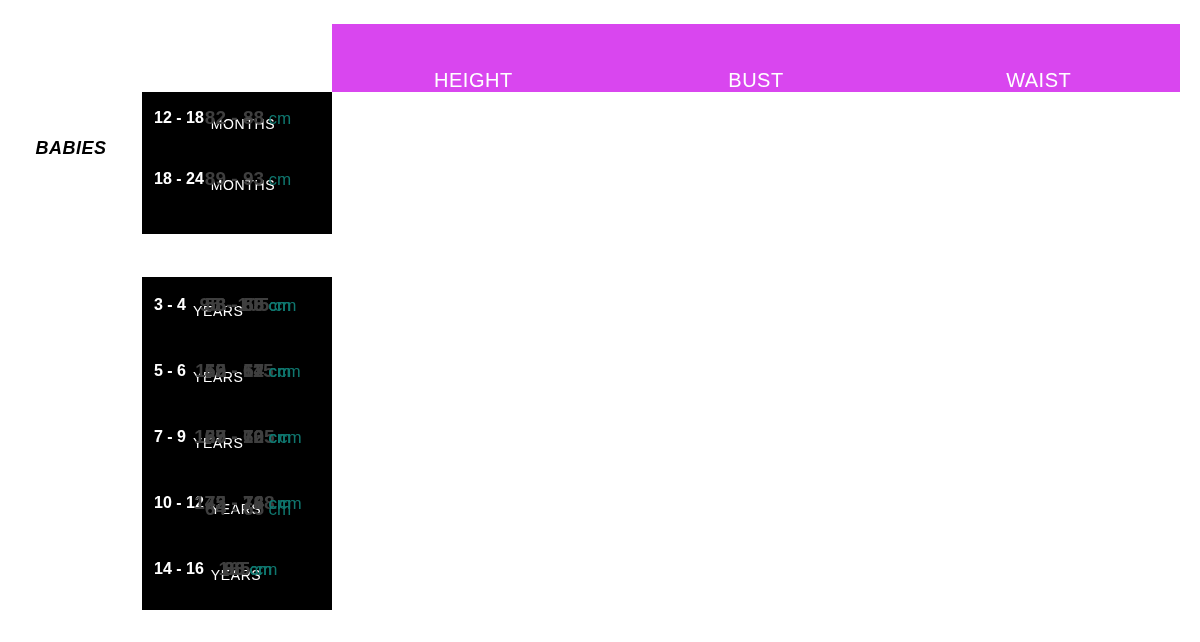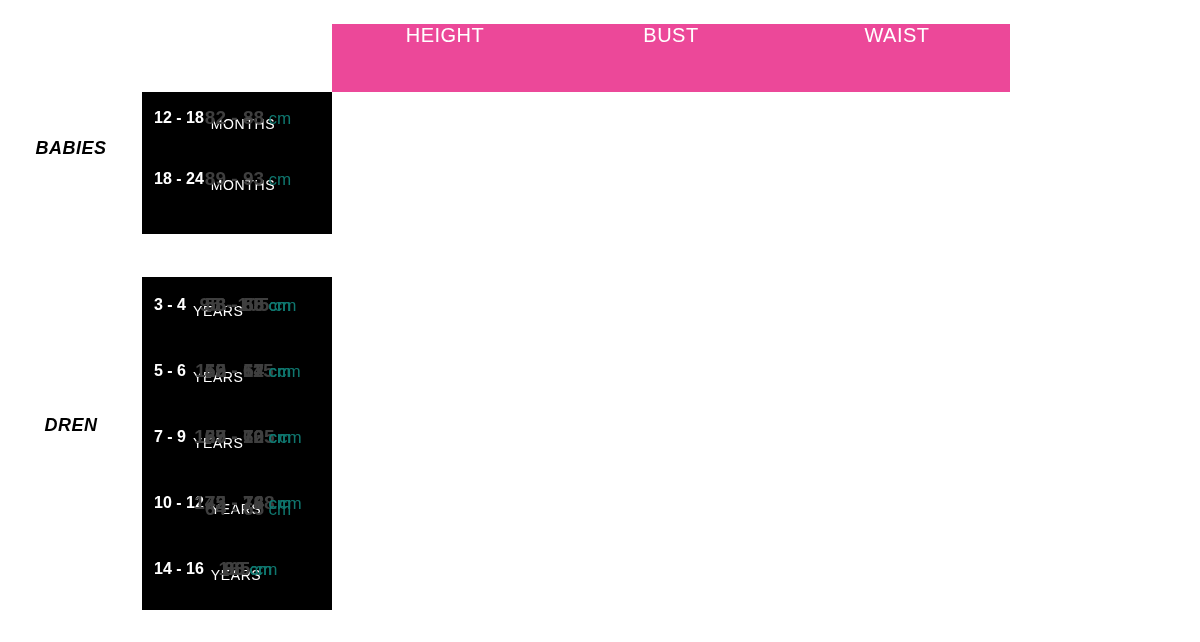--- a/index.html
+++ b/index.html
@@ -20,25 +20,25 @@
     position: relative;
     width: 1200px;
     height: 642px;
   }
 
   
   .header-band {
     position: absolute;
     left: 332px;
     top: 24px;
-    width: 678px;
+    width: 848px;
     height: 68px;
-    background: #ec4899;
+    background: #d946ef;
     display: flex;
-    align-items: flex-start;
+    align-items: flex-end;
   }
   .header-cell {
     flex: 1 1 0;
     text-align: center;
     color: #ffffff;
     font-size: 20px;
     letter-spacing: 0.5px;
     font-weight: 400;
   }
 
@@ -152,21 +152,20 @@
     <div class="header-cell">HEIGHT</div>
     <div class="header-cell">BUST</div>
     <div class="header-cell">WAIST</div>
   </div>
 
   <div class="group-label" id="group-label-babies">
     <div>BABIES</div>
   </div>
 
   <div class="group-label" id="group-label-children">
-    <div>DREN</div>
   </div>
 
   <div class="size-block" id="babies-size-block"></div>
   <div class="size-block" id="children-size-block"></div>
 
   <div class="row" style="top:118px;">
     <div class="size-cell rowline">
       <span class="size-num">12 - 18</span>
       <span class="size-unit" style="margin-left:7px;">MONTHS</span>
     </div>

